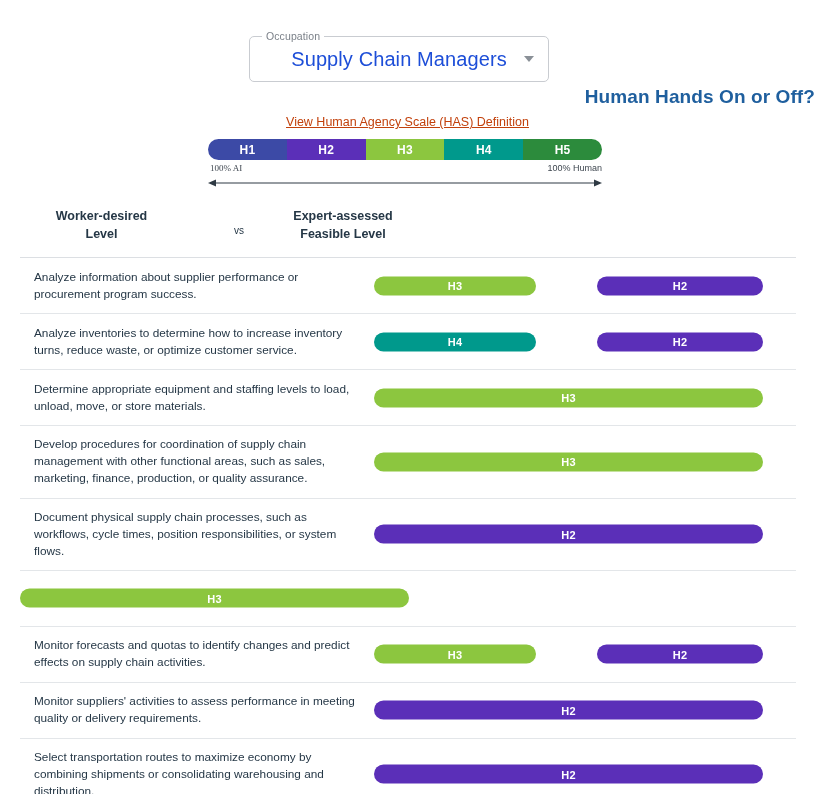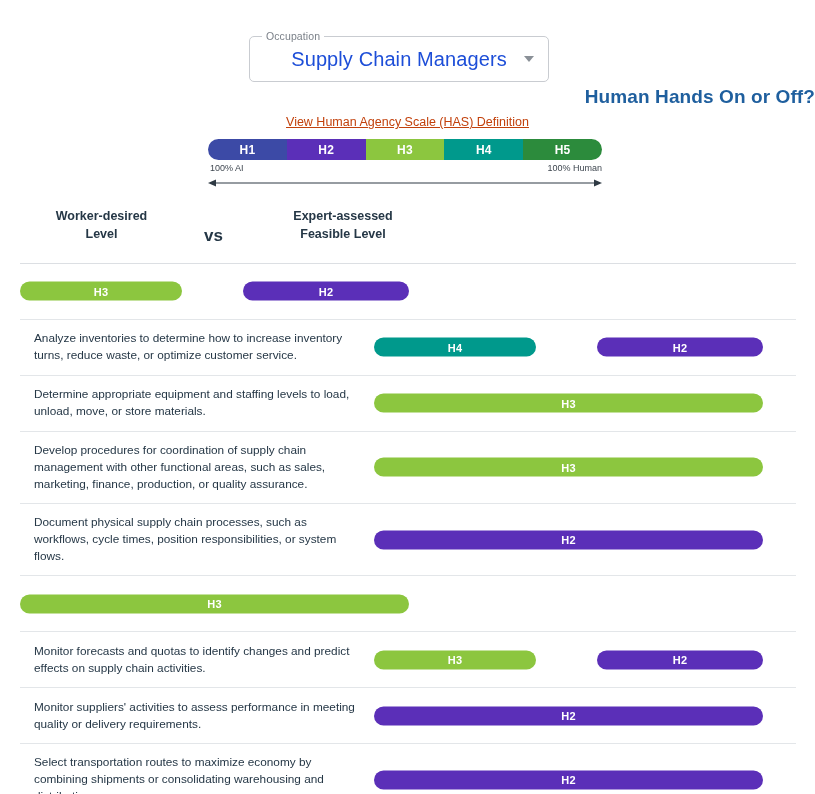--- a/index.html
+++ b/index.html
@@ -102,21 +102,21 @@
     position: relative;
     margin-top: 3px;
     height: 14px;
   }
   .scale-ends .lbl {
     position: absolute;
     font-size: 9px;
     color: #3f4750;
     top: 0;
   }
-  .scale-ends .lbl.left { left: 2px; }
+  .scale-ends .lbl.left { left: 2px; font-family: Liberation Serif, serif; }
   .scale-ends .lbl.right { right: 0px; }
   .axis-line {
     position: relative;
     margin-top: 1px;
     height: 10px;
   }
   .axis-line svg { display: block; }
 
   
   .table {
@@ -139,24 +139,25 @@
   .col-vs     { width: 61px;  text-align: center; }
   .col-expert { width: 198px; text-align: center; }
 
   .th {
     font-size: 12.5px;
     font-weight: bold;
     color: #253746;
     line-height: 1.45;
   }
   .th.vs {
-    font-weight: bold;
-    font-size: 17px;
+    font-weight: normal;
+    font-size: 10px;
     padding-top: 17px;
     color: #253746;
+    text-align: right;
   }
   .th.task { padding-top: 17px; }
 
   .row {
     display: flex;
     align-items: center;
     min-height: 55px;
     border-bottom: 1px solid #e3e6e9;
     position: relative;
   }
@@ -252,20 +253,21 @@
       <div class="th vs">vs</div>
     </div>
     <div class="col-expert">
       <div class="th">Expert-assessed</div>
       <div class="th">Feasible Level</div>
     </div>
   </div>
 
   <div id="rows-container">
       <div class="row">
+        <div class="task-cell">Analyze information about supplier performance or procurement program success.</div>
         <div class="bars-cell">
           <div class="pill worker" style="background: rgb(140, 198, 63);">
             <span>H3</span>
           </div>
           <div class="pill expert" style="background: rgb(91, 47, 184);">
             <span>H2</span>
           </div>
         </div>
       </div>
       <div class="row">

